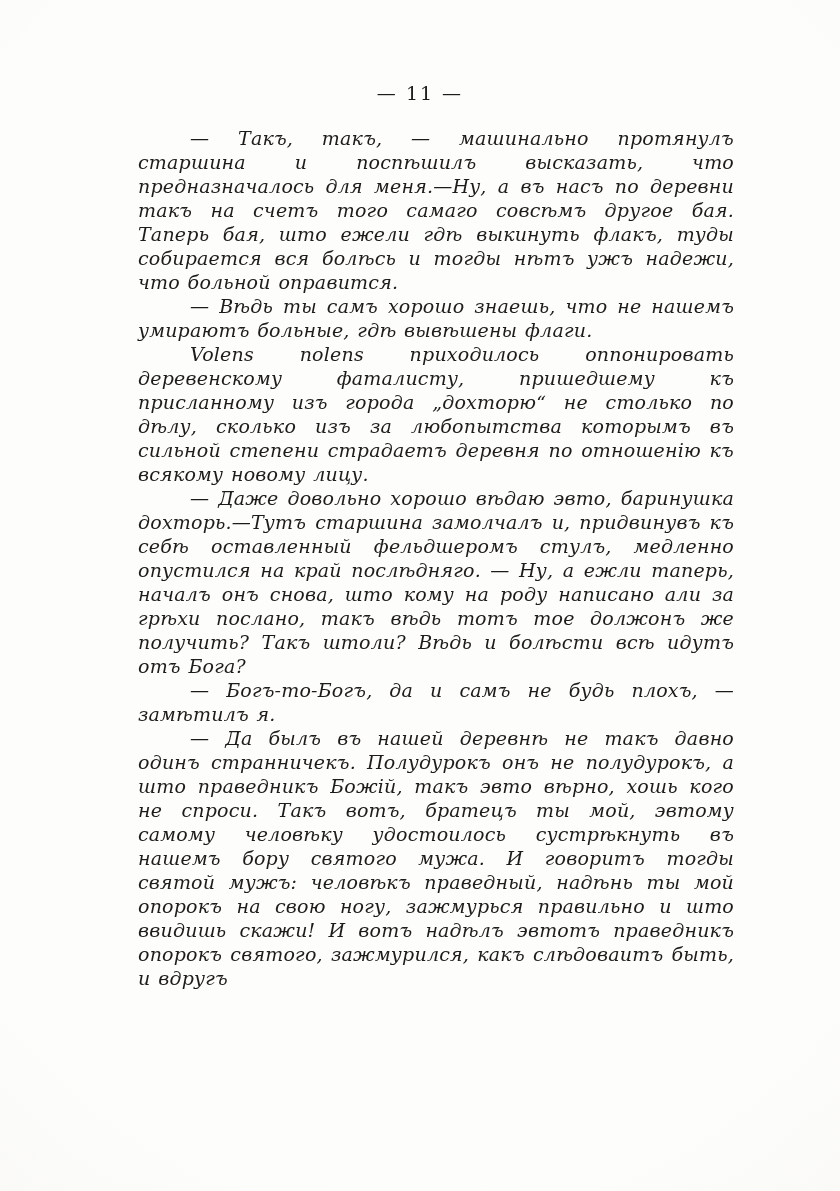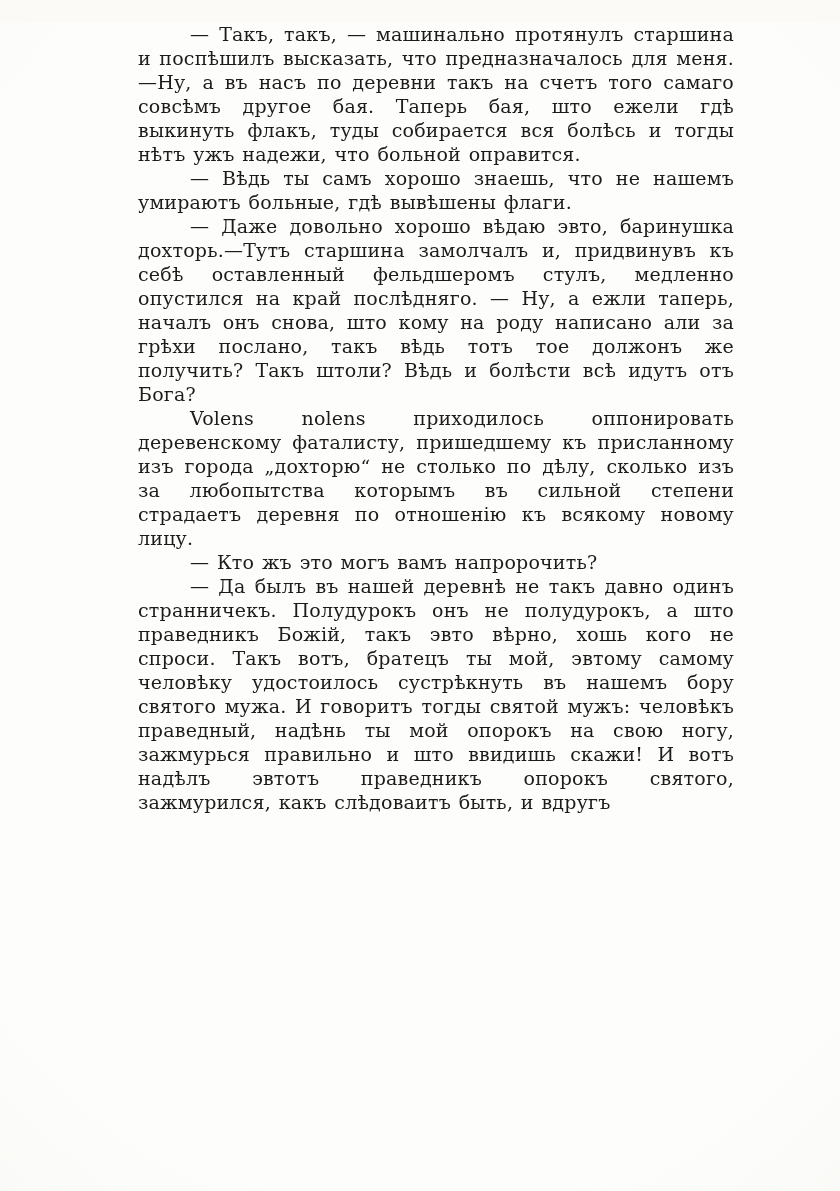--- a/index.html
+++ b/index.html
@@ -30,33 +30,35 @@
   }
   .page-text {
     width: 596px;
     margin: 22px 0 0 138px;
     font-size: 19px;
     line-height: 24px;
     text-align: justify;
     letter-spacing: 0.2px;
     word-spacing: 1.5px;
     hyphens: auto;
+    font-style: italic;
   }
   .page-text p {
     margin: 0;
     padding: 0;
     text-indent: 52px;
   }
 </style>
 </head>
 <body>
 
 <div class="page">
+  <div class="page-number">— 11 —</div>
 
   <div class="page-text">
     <p>— Такъ, такъ, — машинально протянулъ старшина и поспѣшилъ высказать, что предназначалось для меня.—Ну, а въ насъ по деревни такъ на счетъ того самаго совсѣмъ другое бая. Таперь бая, што ежели гдѣ выкинуть флакъ, туды собирается вся болѣсь и тогды нѣтъ ужъ надежи, что больной оправится.</p>
     <p>— Вѣдь ты самъ хорошо знаешь, что не нашемъ умираютъ больные, гдѣ вывѣшены флаги.</p>
+    <p>Volens nolens приходилось оппонировать деревенскому фаталисту, пришедшему къ присланному изъ города „дохторю“ не столько по дѣлу, сколько изъ за любопытства которымъ въ сильной степени страдаетъ деревня по отношенію къ всякому новому лицу.</p>
     <p>— Даже довольно хорошо вѣдаю эвто, баринушка дохторь.—Тутъ старшина замолчалъ и, придвинувъ къ себѣ оставленный фельдшеромъ стулъ, медленно опустился на край послѣдняго. — Ну, а ежли таперь, началъ онъ снова, што кому на роду написано али за грѣхи послано, такъ вѣдь тотъ тое должонъ же получить? Такъ штоли? Вѣдь и болѣсти всѣ идутъ отъ Бога?</p>
-    <p>Volens nolens приходилось оппонировать деревенскому фаталисту, пришедшему къ присланному изъ города „дохторю“ не столько по дѣлу, сколько изъ за любопытства которымъ въ сильной степени страдаетъ деревня по отношенію къ всякому новому лицу.</p>
-    <p>— Кто жъ это могъ вамъ напророчить?</p>
+    <p>— Богъ-то-Богъ, да и самъ не будь плохъ, — замѣтилъ я.</p>
     <p>— Да былъ въ нашей деревнѣ не такъ давно одинъ странничекъ. Полудурокъ онъ не полудурокъ, а што праведникъ Божій, такъ эвто вѣрно, хошь кого не спроси. Такъ вотъ, братецъ ты мой, эвтому самому человѣку удостоилось сустрѣкнуть въ нашемъ бору святого мужа. И говоритъ тогды святой мужъ: человѣкъ праведный, надѣнь ты мой опорокъ на свою ногу, зажмурься правильно и што ввидишь скажи! И вотъ надѣлъ эвтотъ праведникъ опорокъ святого, зажмурился, какъ слѣдоваитъ быть, и вдругъ</p>
   </div>
 </div>
 
 </body></html>

